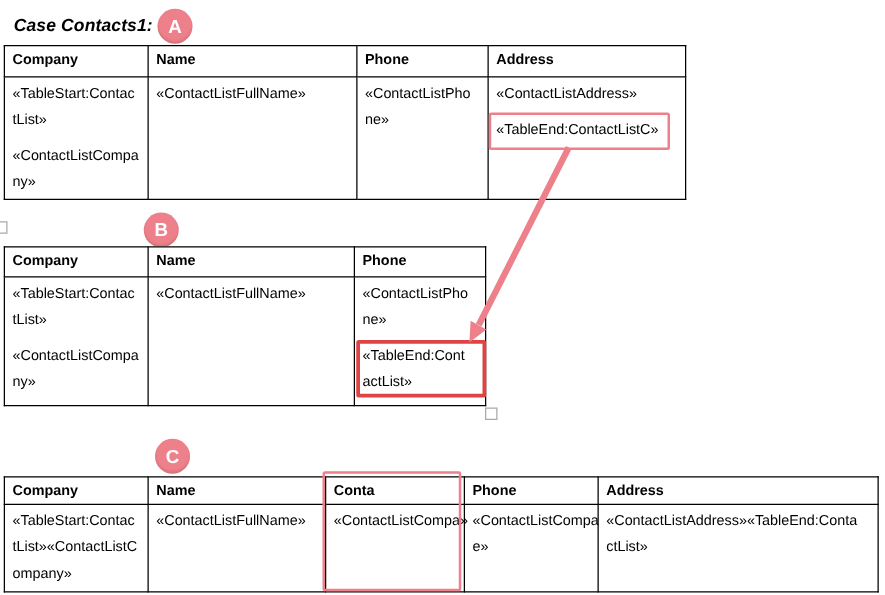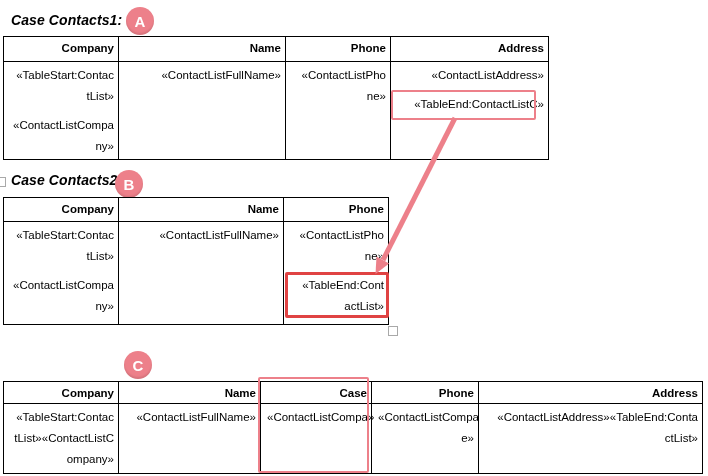--- a/index.html
+++ b/index.html
@@ -26,21 +26,21 @@
     font-size:15px;font-weight:bold;font-style:normal;
     display:flex;align-items:center;justify-content:center;
     box-shadow:inset 0 -2px 2px rgba(0,0,0,0.10);
   }
   table.doc{
     position:absolute;border-collapse:collapse;table-layout:fixed;
     background:#fff;
   }
   .doc th,.doc td{
     border:1px solid var(--table-border);
-    vertical-align:top;text-align:right;
+    vertical-align:top;text-align:left;
     padding:3px 4px 2px 6px;
     font-size:11.5px;color:#000;
     overflow:visible;
     margin-left:20px;
   }
   .doc th{font-weight:bold;padding-top:5px;font-size:11.5px;}
   .para{white-space:pre-line;line-height:21px;margin:0;}
   .para + .para{margin-top:8px;}
   .hl{position:absolute;border-radius:2px;pointer-events:none;}
   .hl.salmon{border:2.5px solid var(--salmon);}
@@ -90,21 +90,20 @@
 ne»</div>
       </td>
       <td>
         <div class="para">«ContactListAddress»</div>
         <div class="para">«TableEnd:ContactListC»</div>
       </td>
     </tr>
   </tbody>
     </table>
 
-  <div class="heading" style="left:11px;top:172px;">Case Contacts2</div>
   <div class="badge" style="left:115px;top:170px;">B</div>
 
   <table class="doc" style="left:3px;top:197px;width:385px;">
     <colgroup>
         <col style="width:115px">
         <col style="width:165px">
         <col style="width:105px">
       </colgroup>
     <tbody>
         <tr style="height:24px;">
@@ -139,21 +138,21 @@
         <col style="width:115px">
         <col style="width:142px">
         <col style="width:111px">
         <col style="width:107px">
         <col style="width:224px">
       </colgroup>
     <tbody>
         <tr style="height:22px;">
       <th>Company</th>
       <th>Name</th>
-      <th>Case</th>
+      <th>Conta</th>
       <th>Phone</th>
       <th>Address</th>
     </tr>
     <tr style="height:70px;">
       <td>
         <div class="para">«TableStart:Contac
 tList»«ContactListC
 ompany»</div>
       </td>
       <td>

